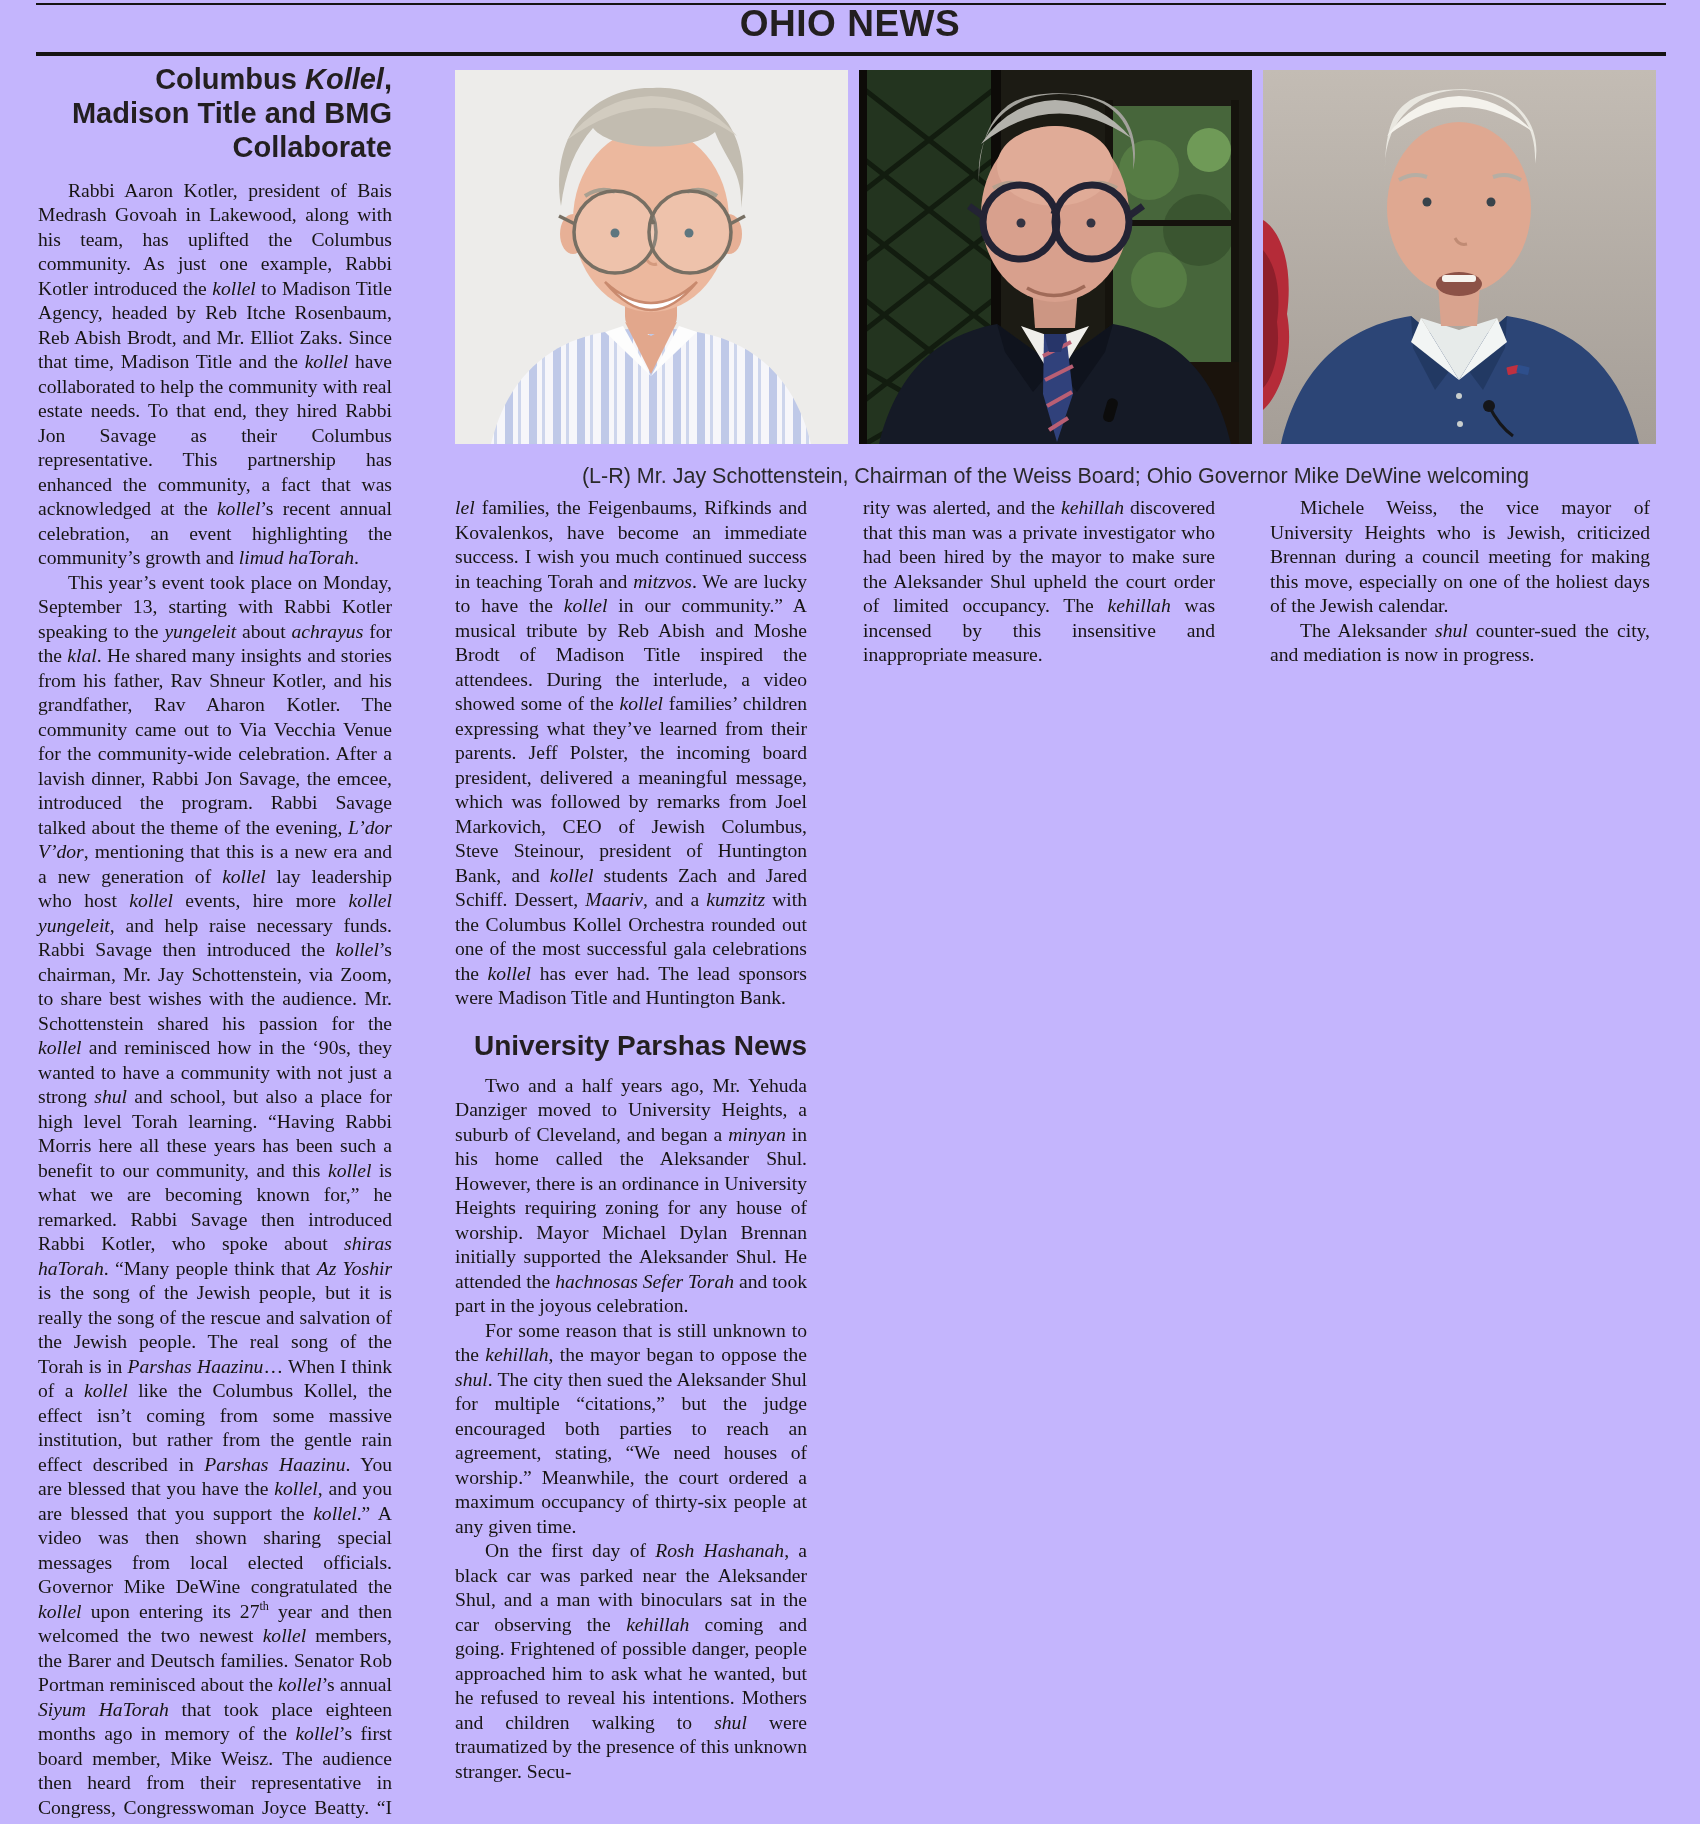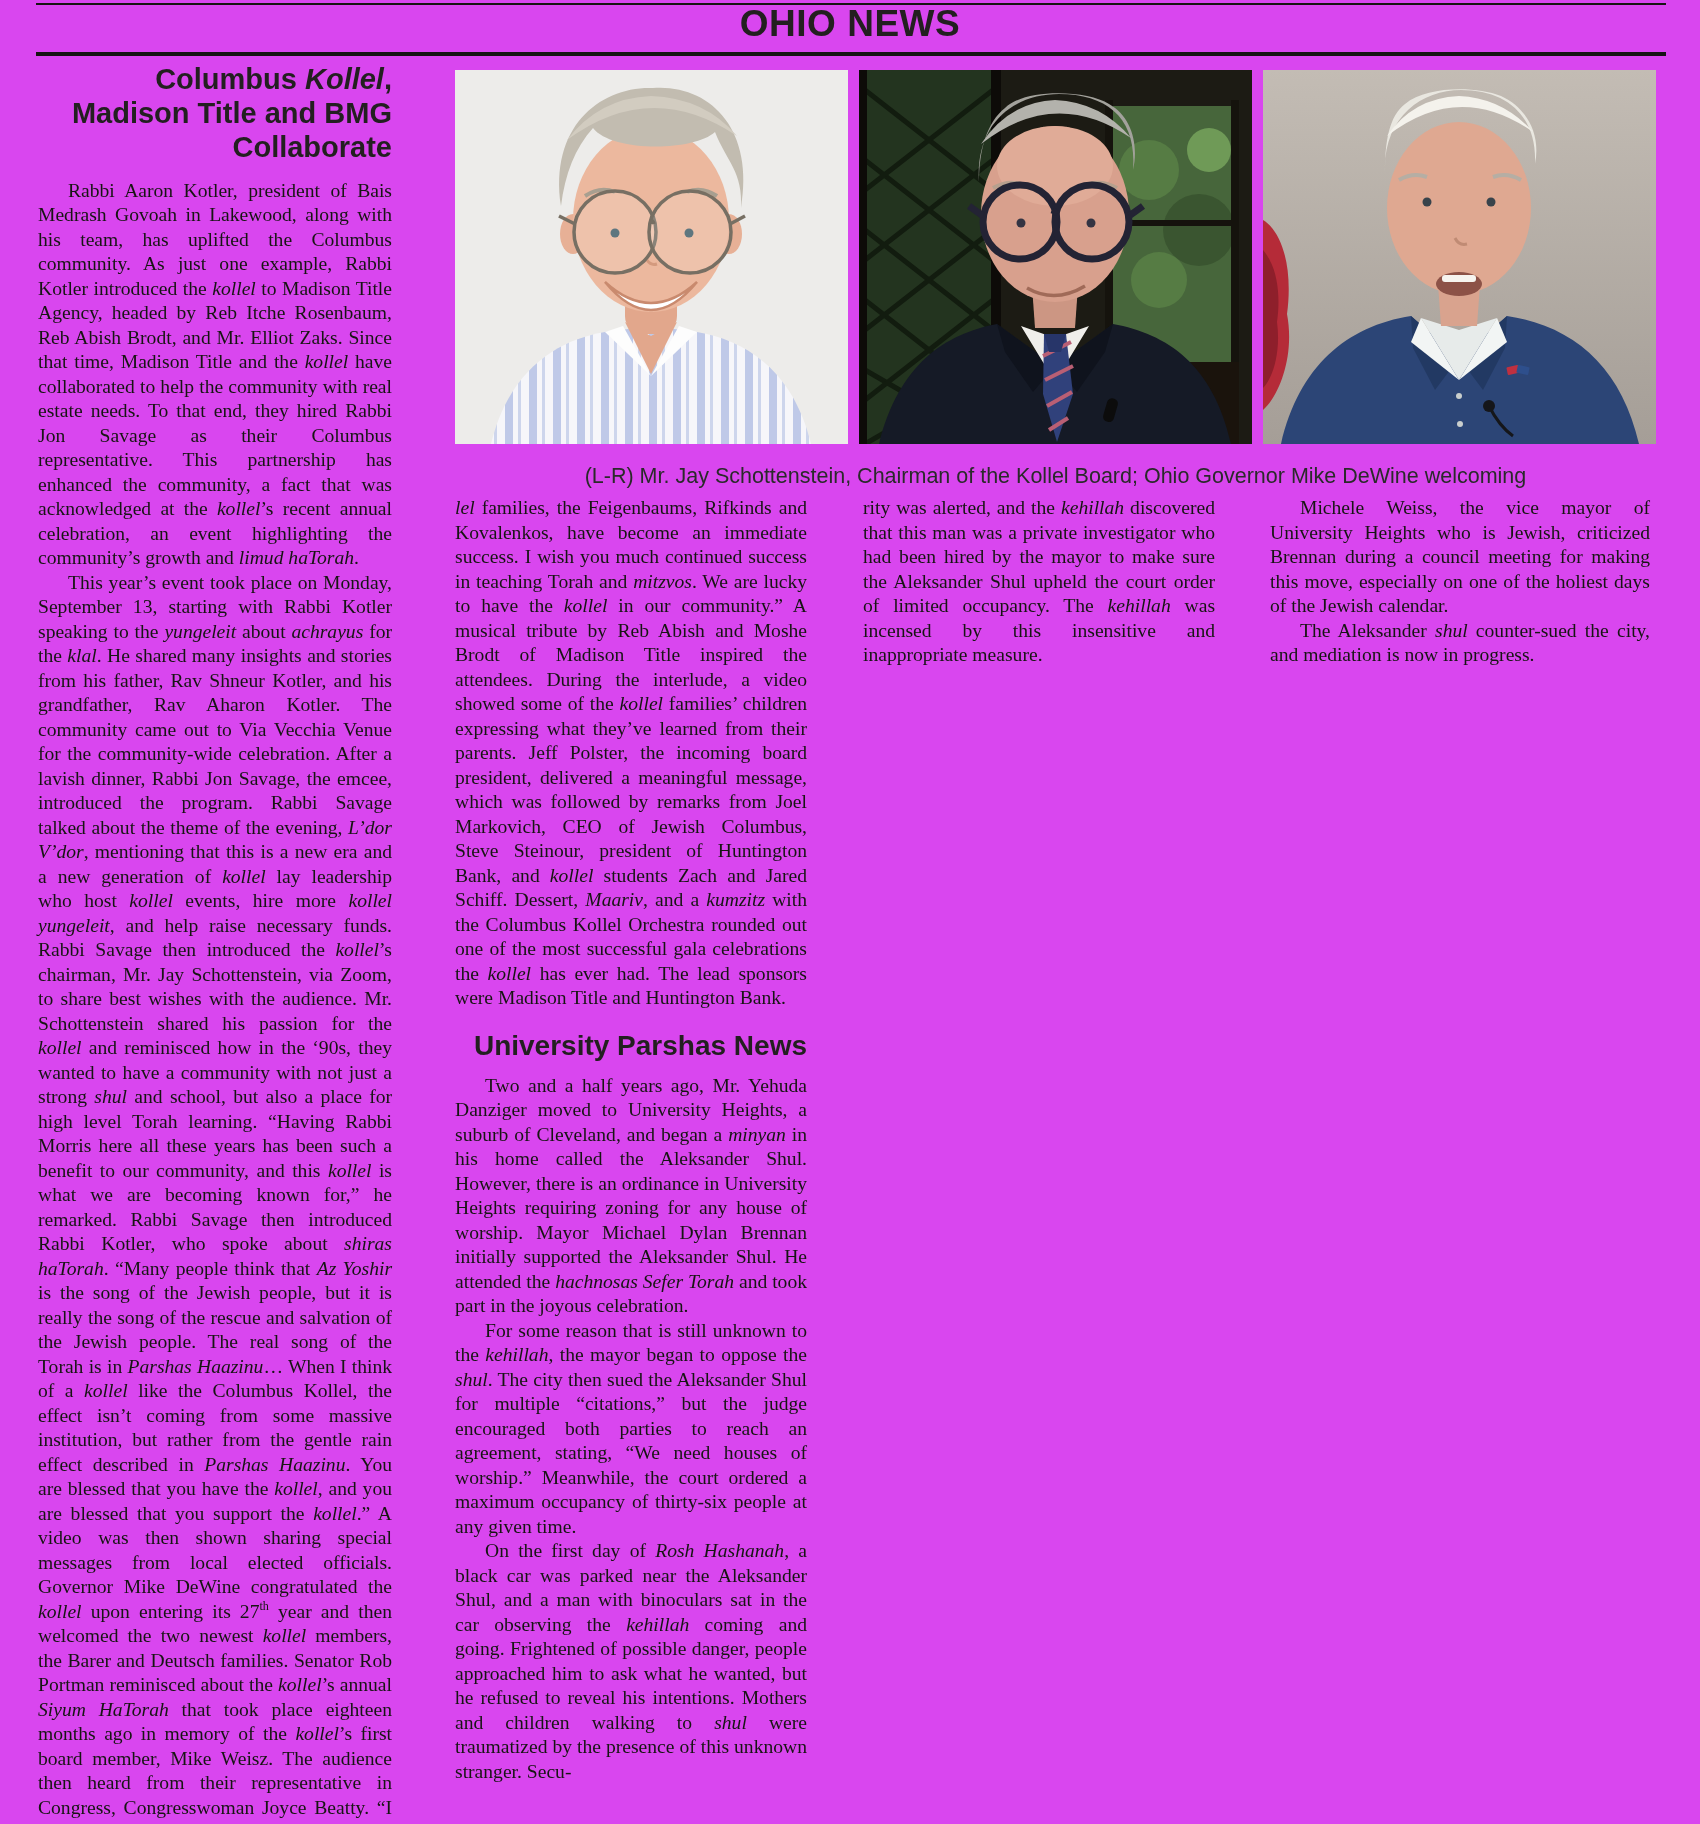--- a/index.html
+++ b/index.html
@@ -1,17 +1,17 @@
 <!DOCTYPE html>
 <html lang="en"><head>
 <meta charset="utf-8">
 <style>
   html,body { margin:0; padding:0; background:#ffffff; }
   .page {
-    position:relative; width:1700px; height:1824px; background:#d946ef;
+    position:relative; width:1700px; height:1824px; background:#c4b5fd;
     overflow:hidden; color:#1b1b1b;
   }
   .rule { position:absolute; left:36px; right:34px; background:#161412; }
   .rule-thin  { top:3px;  height:2px; }
   .rule-thick { top:52px; height:4px; }
   .section-title {
     position:absolute; left:0; right:0; top:4px; margin:0;
     text-align:center; color:#231f20;
     font:bold 37px/1.1 "Liberation Sans", sans-serif; letter-spacing:0.5px;
   }
@@ -192,21 +192,21 @@
             <rect x="10" y="0" width="12" height="8" rx="1" fill="#2e4f8c" transform="rotate(12 16 4)"></rect>
           </g>
           <path d="M226,336 q10,20 24,30" stroke="#15161a" stroke-width="3" fill="none"></path>
           <circle cx="226" cy="336" r="6" fill="#15161a"></circle>
         </g>
       </svg>
     </figure>
   </div>
 
   <div class="caption">
-    <div>(L-R) Mr. Jay Schottenstein, Chairman of the Kollel Board; Ohio Governor Mike DeWine welcoming</div>
+    <div>(L-R) Mr. Jay Schottenstein, Chairman of the Weiss Board; Ohio Governor Mike DeWine welcoming</div>
   </div>
 
   <section class="col col2">
     <p class="body"><i>lel</i> families, the Feigenbaums, Rifkinds and Kovalenkos, have become an immediate success. I wish you much continued success in teaching Torah and <i>mitzvos</i>. We are lucky to have the <i>kollel</i> in our community.” A musical tribute by Reb Abish and Moshe Brodt of Madison Title inspired the attendees. During the interlude, a video showed some of the <i>kollel</i> families’ children expressing what they’ve learned from their parents. Jeff Polster, the incoming board president, delivered a meaningful message, which was followed by remarks from Joel Markovich, CEO of Jewish Columbus, Steve Steinour, president of Huntington Bank, and <i>kollel</i> students Zach and Jared Schiff. Dessert, <i>Maariv</i>, and a <i>kumzitz</i> with the Columbus Kollel Orchestra rounded out one of the most successful gala celebrations the <i>kollel</i> has ever had. The lead sponsors were Madison Title and Huntington Bank.</p>
     <h2 class="article-title inline-heading">University Parshas News</h2>
     <p class="body indent">Two and a half years ago, Mr. Yehuda Danziger moved to University Heights, a suburb of Cleveland, and began a <i>minyan</i> in his home called the Aleksander Shul. However, there is an ordinance in University Heights requiring zoning for any house of worship. Mayor Michael Dylan Brennan initially supported the Aleksander Shul. He attended the <i>hachnosas Sefer Torah</i> and took part in the joyous celebration.</p>
     <p class="body indent">For some reason that is still unknown to the <i>kehillah</i>, the mayor began to oppose the <i>shul</i>. The city then sued the Aleksander Shul for multiple “citations,” but the judge encouraged both parties to reach an agreement, stating, “We need houses of worship.” Meanwhile, the court ordered a maximum occupancy of thirty-six people at any given time.</p>
     <p class="body indent">On the first day of <i>Rosh Hashanah</i>, a black car was parked near the Aleksander Shul, and a man with binoculars sat in the car observing the <i>kehillah</i> coming and going. Frightened of possible danger, people approached him to ask what he wanted, but he refused to reveal his intentions. Mothers and children walking to <i>shul</i> were traumatized by the presence of this unknown stranger. Secu-</p>
   </section>
 

